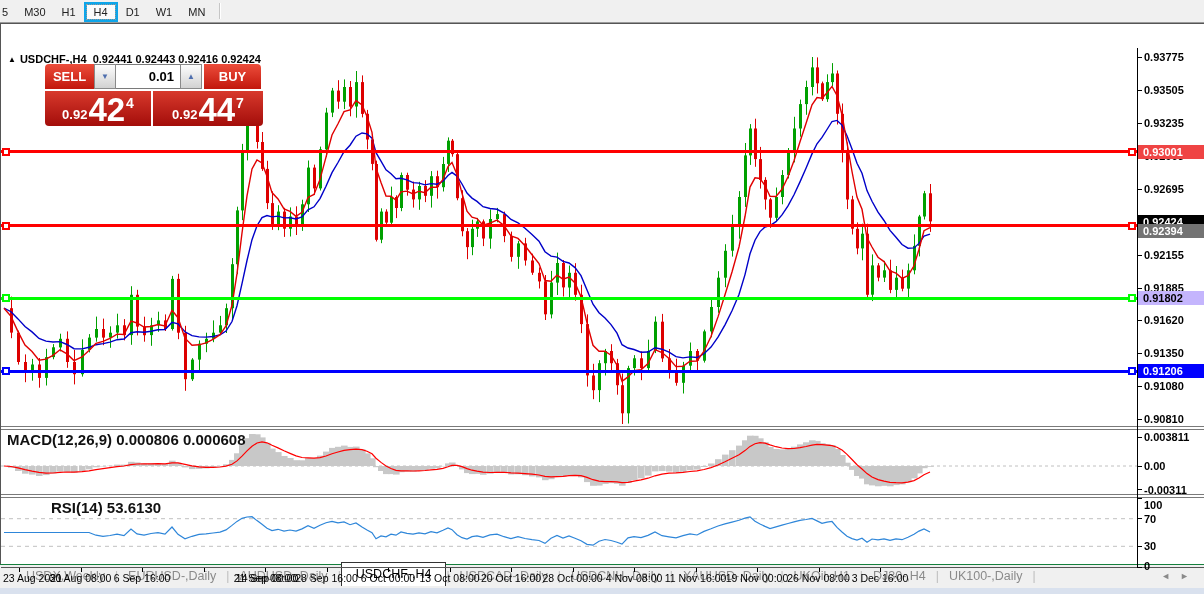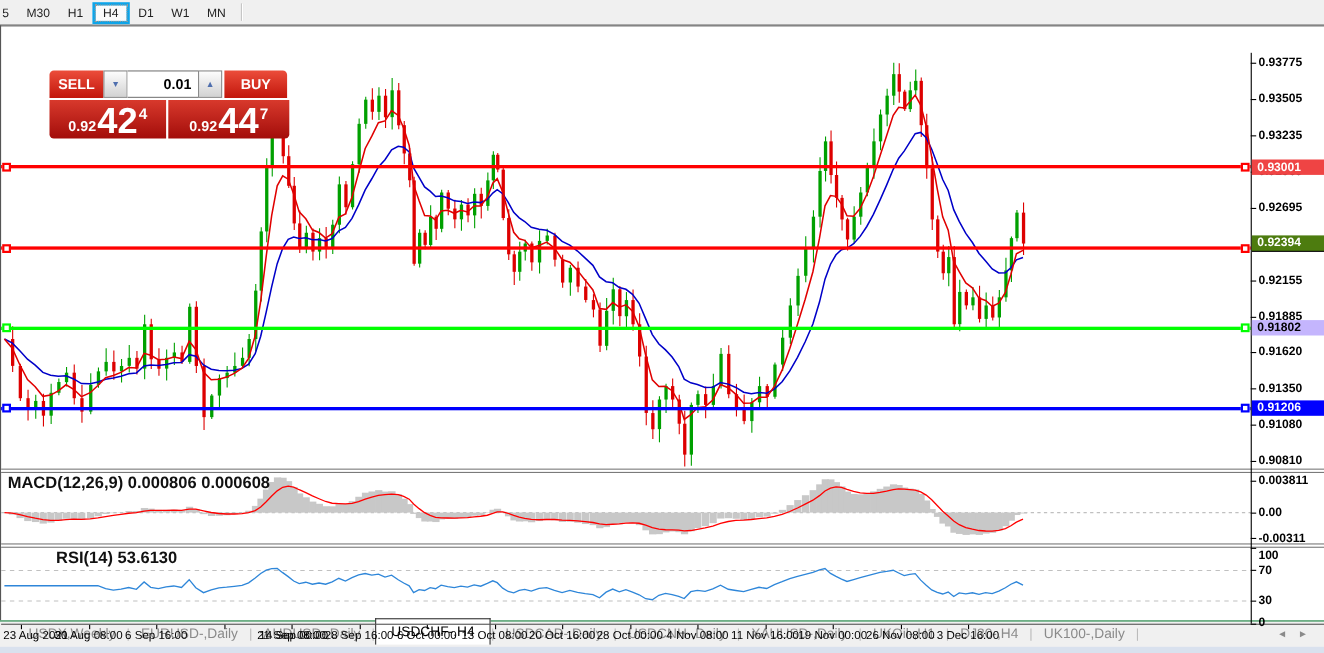--- a/index.html
+++ b/index.html
@@ -83,20 +83,21 @@
       <div class="tf-btn">M30</div>
       <div class="tf-btn">H1</div>
       <div class="tf-btn active">H4</div>
       <div class="tf-btn">D1</div>
       <div class="tf-btn">W1</div>
       <div class="tf-btn">MN</div>
       <div class="tf-sep"></div>
     </div>
 
   <div id="chartwin">
+    <div id="chart-title"><span class="tri">▲</span><span>USDCHF-,H4</span>&nbsp;&nbsp;<span>0.92441 0.92443 0.92416 0.92424</span></div>
 
     <div class="ind-label" id="macd-label"><span>MACD(12,26,9)</span> <span>0.000806 0.000608</span></div>
     <div class="ind-label" id="rsi-label"><span>RSI(14)</span> <span>53.6130</span></div>
 
     <svg id="chart-svg" viewBox="0 0 1204 594">
         <line x1="10.5" y1="272.6" x2="10.5" y2="314.2" stroke="#DD0000" stroke-width="1"></line>
         <rect x="9" y="284.2" width="3" height="24.4" fill="#DD0000"></rect>
         <line x1="17.5" y1="306.6" x2="17.5" y2="340.6" stroke="#DD0000" stroke-width="1"></line>
         <rect x="16" y="308.7" width="3" height="29.3" fill="#DD0000"></rect>
         <line x1="24.5" y1="330.4" x2="24.5" y2="358.2" stroke="#DD0000" stroke-width="1"></line>
@@ -591,21 +592,21 @@
         <div class="tick-dash" style="top: 394.969px;"></div>
         <div class="tick-label" style="top: 389.469px;">0.90810</div>
         <div class="axis-label" style="top: 191.159px; background: rgb(0, 0, 0); color: rgb(255, 255, 255);">0.92424</div>
         <div class="level-line" style="top: 126.121px; background: rgb(255, 0, 0);"></div>
         <div class="level-handle" style="left: 1px; top: 123.621px; border: 2px solid rgb(255, 0, 0);"></div>
         <div class="level-handle" style="left: 1127px; top: 123.621px; border: 2px solid rgb(255, 0, 0);"></div>
         <div class="axis-label" style="top: 120.621px; background: #ef4444; color: rgb(255, 255, 255);">0.93001</div>
         <div class="level-line" style="top: 200.326px; background: rgb(255, 0, 0);"></div>
         <div class="level-handle" style="left: 1px; top: 197.826px; border: 2px solid rgb(255, 0, 0);"></div>
         <div class="level-handle" style="left: 1127px; top: 197.826px; border: 2px solid rgb(255, 0, 0);"></div>
-        <div class="axis-label" style="top: 190px; background: #4d7c0f; color: rgb(255, 255, 255);">0.92394</div>
+        <div class="axis-label" style="top: 200px; background: #737373; color: rgb(255, 255, 255);">0.92394</div>
         <div class="level-line" style="top: 272.698px; background: rgb(0, 255, 0);"></div>
         <div class="level-handle" style="left: 1px; top: 270.198px; border: 2px solid rgb(0, 255, 0);"></div>
         <div class="level-handle" style="left: 1127px; top: 270.198px; border: 2px solid rgb(0, 255, 0);"></div>
         <div class="axis-label" style="top: 267.198px; background: #c4b5fd; color: rgb(0, 0, 0);">0.91802</div>
         <div class="level-line" style="top: 345.559px; background: rgb(0, 0, 255);"></div>
         <div class="level-handle" style="left: 1px; top: 343.059px; border: 2px solid rgb(0, 0, 255);"></div>
         <div class="level-handle" style="left: 1127px; top: 343.059px; border: 2px solid rgb(0, 0, 255);"></div>
         <div class="axis-label" style="top: 340.059px; background: rgb(0, 0, 255); color: rgb(255, 255, 255);">0.91206</div>
         <div class="tick-dash" style="top: 412.502px;"></div>
         <div class="tick-label" style="top: 407.002px;">0.003811</div>

